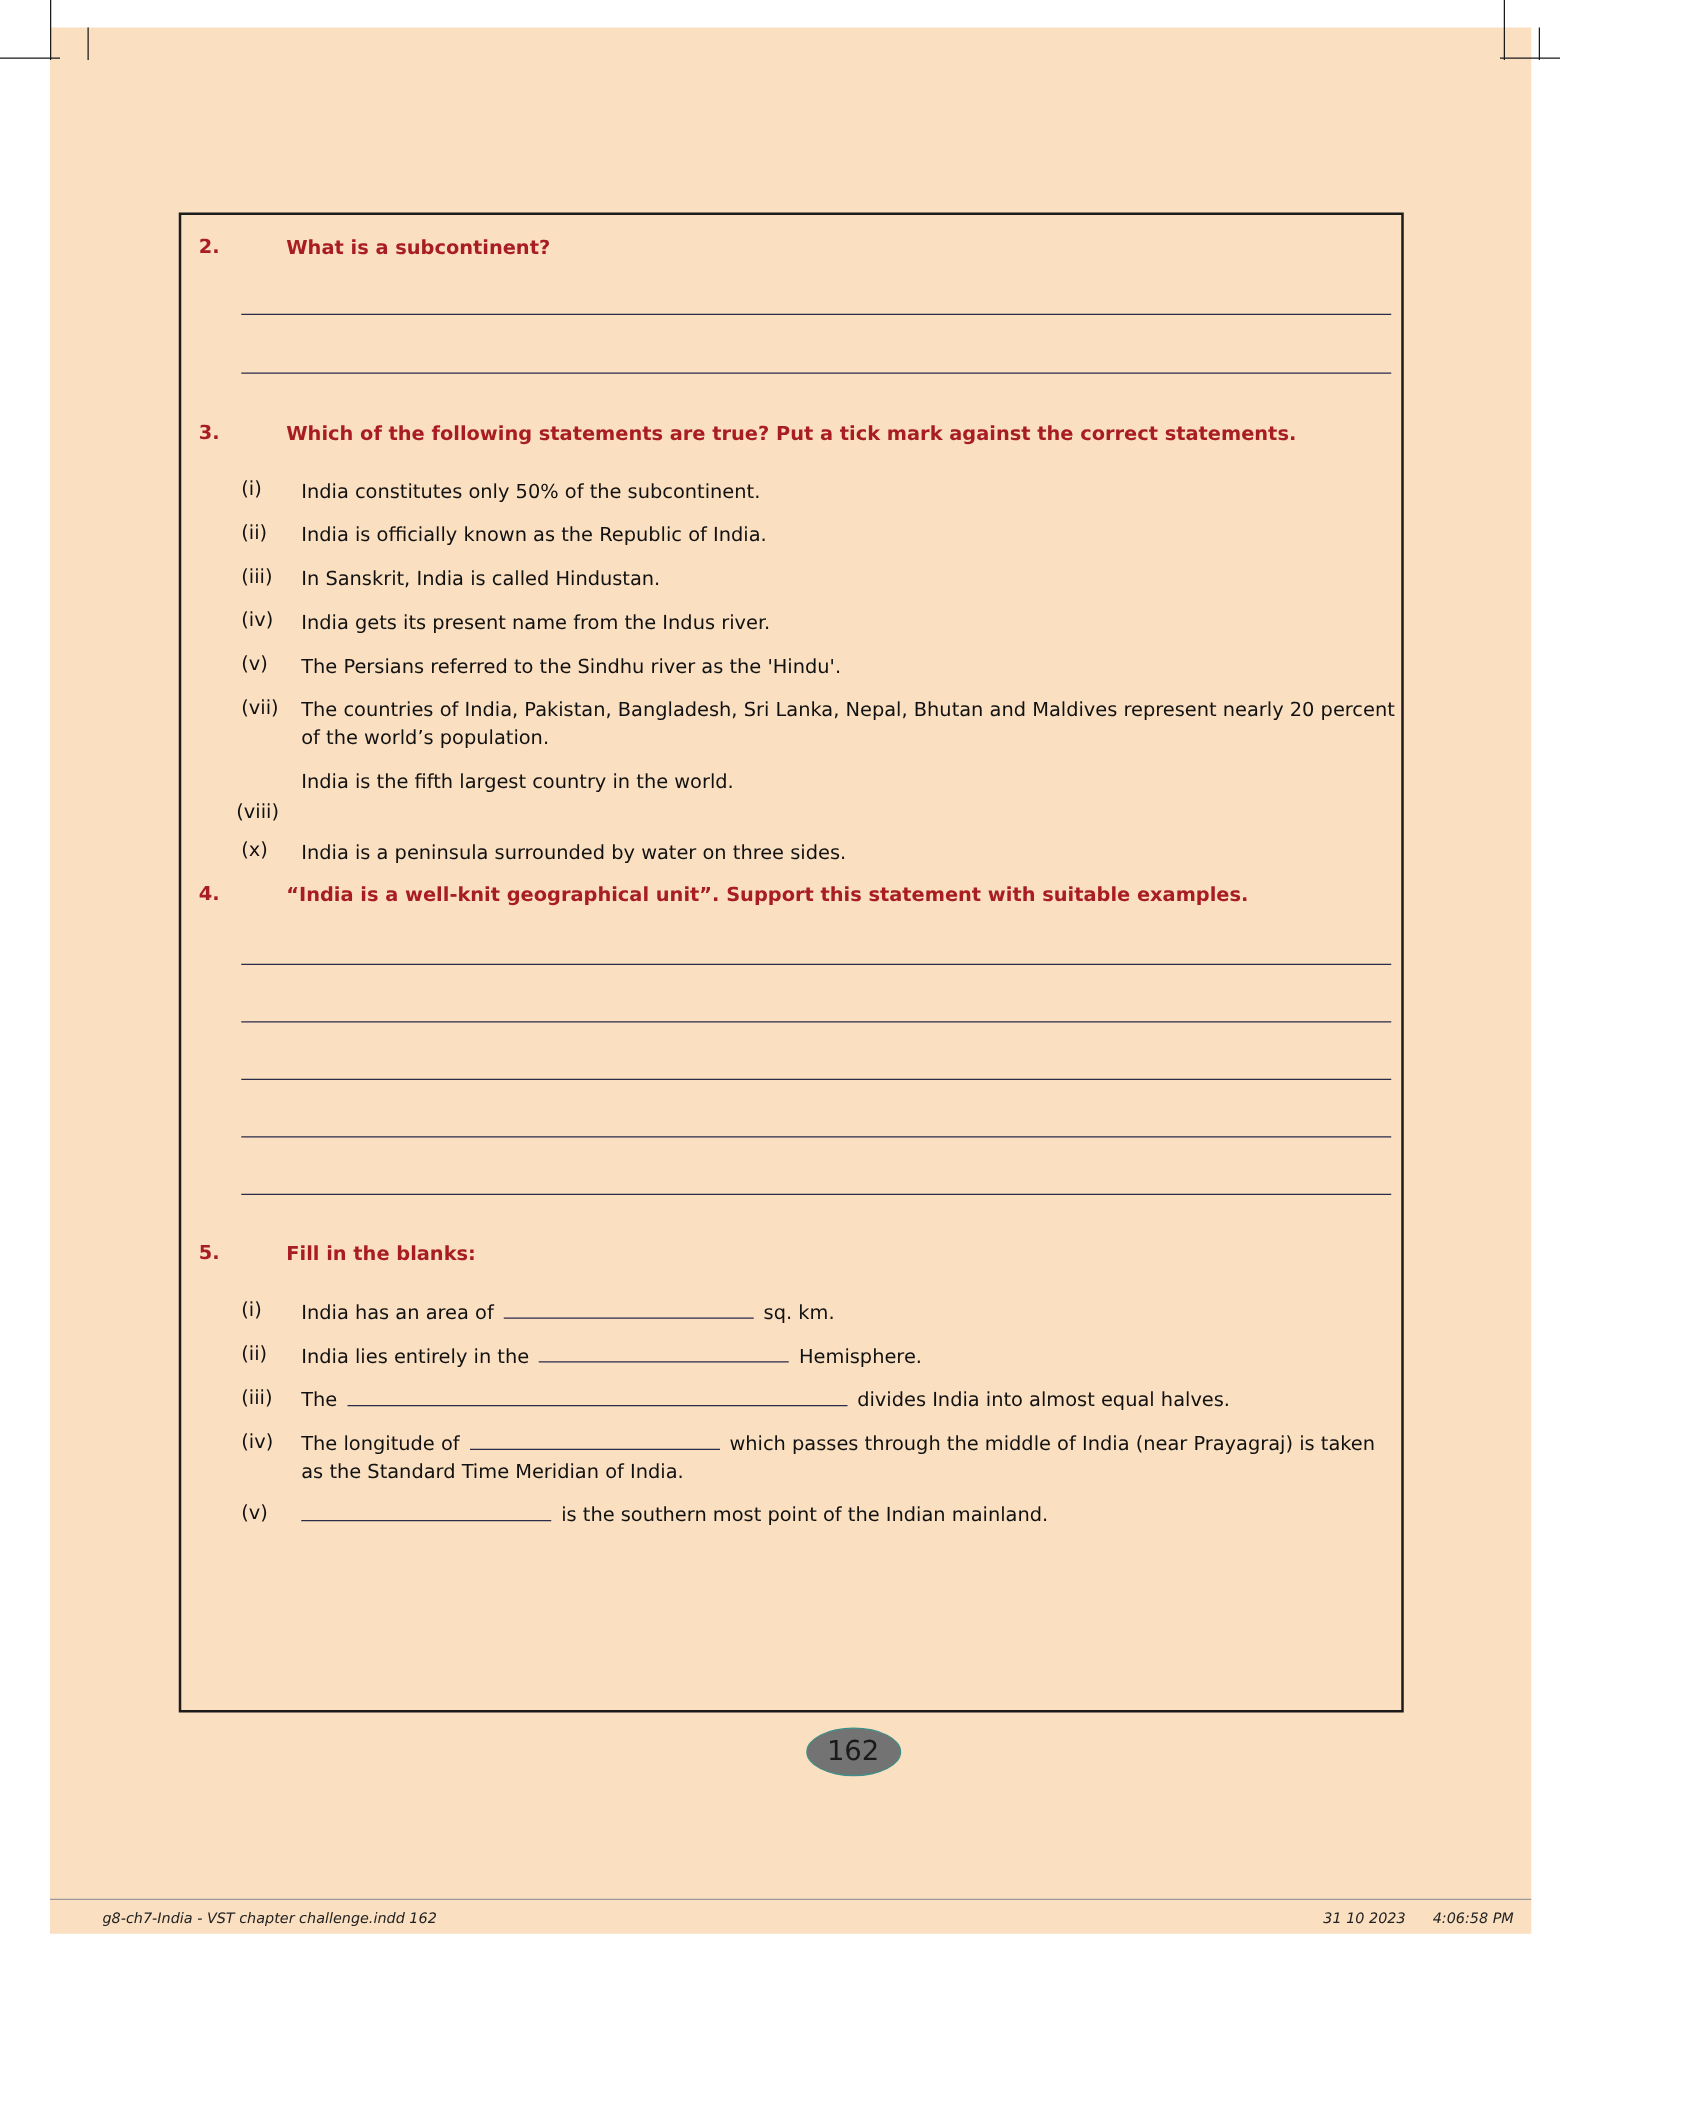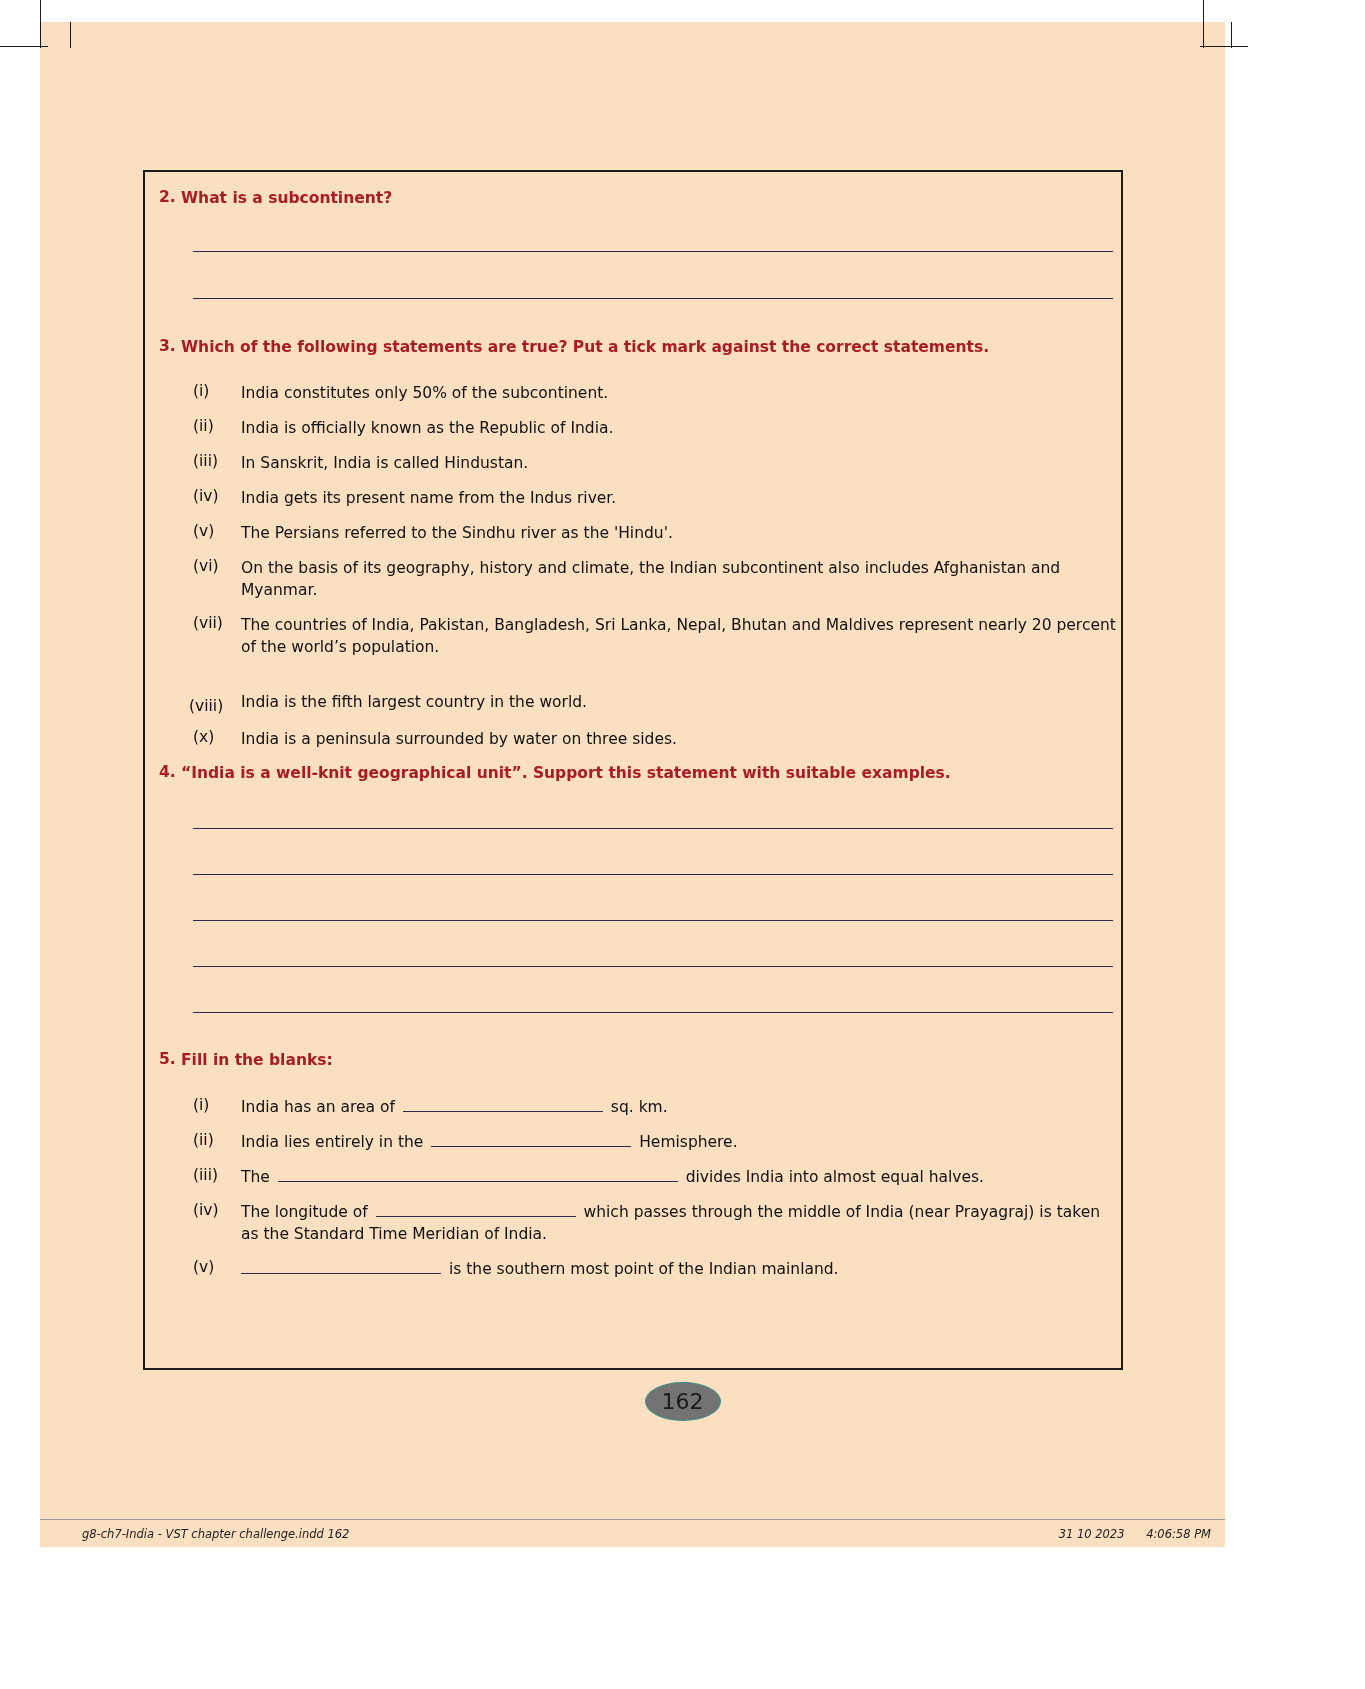--- a/index.html
+++ b/index.html
@@ -57,20 +57,21 @@
     font-weight: bold;
     font-size: 15.5px;
     padding-left: 14px;
     box-sizing: border-box;
   }
   .q-text {
     color: #a81d21;
     font-weight: bold;
     font-size: 15.5px;
     line-height: 1.35;
+    margin-left: 48px;
   }
 
   .sub-row {
     display: flex;
     align-items: flex-start;
     margin-bottom: 13px;
   }
   .sub-label {
     width: 48px;
     flex: 0 0 48px;
@@ -182,30 +183,26 @@
       </div>
       <div class="sub-row">
         <div class="sub-label">(iv)</div>
         <div class="sub-text">India gets its present name from the Indus river.</div>
       </div>
       <div class="sub-row">
         <div class="sub-label">(v)</div>
         <div class="sub-text">The Persians referred to the Sindhu river as the 'Hindu'.</div>
       </div>
       <div class="sub-row">
-        <div class="sub-label">(vi)</div>
-        <div class="sub-text">On the basis of its geography, history and climate, the Indian subcontinent also includes Afghanistan and Myanmar.</div>
-      </div>
-      <div class="sub-row">
         <div class="sub-label">(vii)</div>
         <div class="sub-text">The countries of India, Pakistan, Bangladesh, Sri Lanka, Nepal, Bhutan and Maldives represent nearly 20 percent of the world’s population.</div>
       </div>
       <div class="sub-row">
         <div class="sub-label" style="padding-left:44px;margin-top:26px;">(viii)</div>
-        <div class="sub-text" style="padding-left:48px;margin-top:20px;">India is the fifth largest country in the world.</div>
+        <div class="sub-text" style="padding-left:48px;">India is the fifth largest country in the world.</div>
       </div>
       <div class="sub-row">
         <div class="sub-label">(x)</div>
         <div class="sub-text">India is a peninsula surrounded by water on three sides.</div>
       </div>
     </div>
 
     <div class="q-row" style="margin-top:10px;">
       <div class="q-num">4.</div>
       <div class="q-text">“India is a well-knit geographical unit”. Support this statement with suitable examples.</div>

